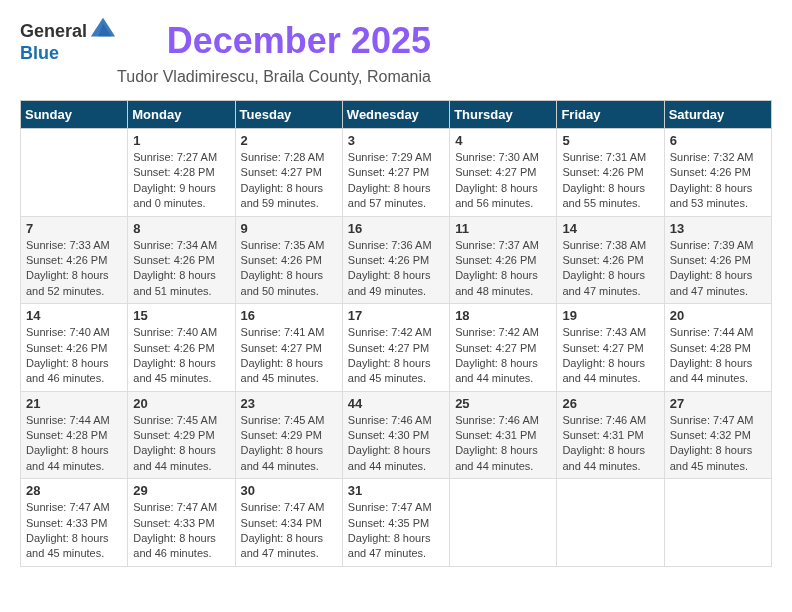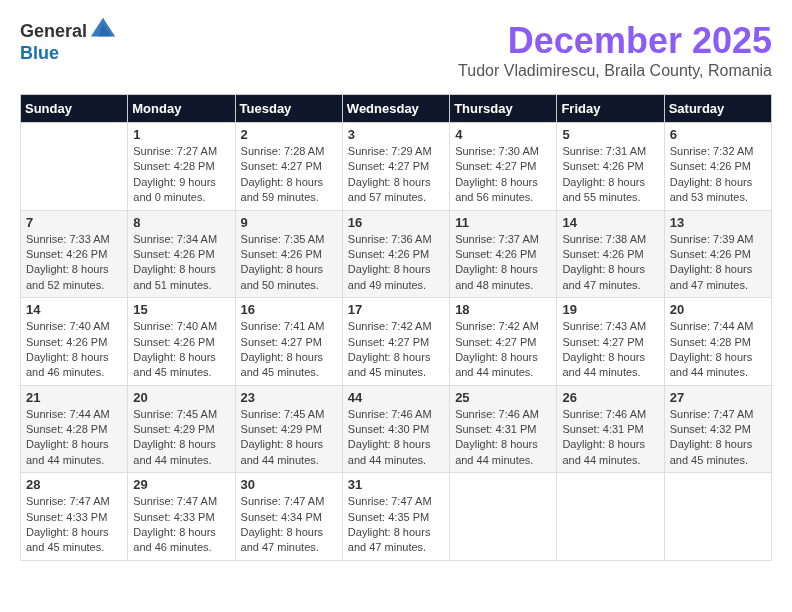--- a/index.html
+++ b/index.html
@@ -34,28 +34,29 @@
     }
     .month-title {
       font-size: 36px;
       font-weight: bold;
       color: #8b5cf6;
     }
     .location-title {
       font-size: 16px;
       color: #555;
       margin-bottom: 10px;
+      margin-top: 6px;
     }
     .calendar-table {
       width: 100%;
       border-collapse: collapse;
       font-size: 11px;
     }
     .calendar-table th {
-      background-color: #0f172a;
+      background-color: #0c4a6e;
       color: white;
       padding: 6px 4px;
       text-align: left;
       font-size: 13px;
       font-weight: bold;
       border: 1px solid #ccc;
     }
     .calendar-table td {
       vertical-align: top;
       border: 1px solid #ddd;
@@ -77,23 +78,22 @@
     .day-info {
       color: #444;
       font-size: 11px;
       line-height: 1.4;
     }
     .empty-cell {
       background: #fff !important;
     }
     .top-bar {
       display: flex;
-      justify-content: space-between;
+      justify-content: flex-start;
       align-items: flex-start;
-      gap: 24px;
     }
   </style>
 </head>
 <body>
 
 <div class="top-bar">
   <div class="header-logo">
     <div>
       <div style="display:flex;align-items:center;">
         <span class="logo-text">General</span>

